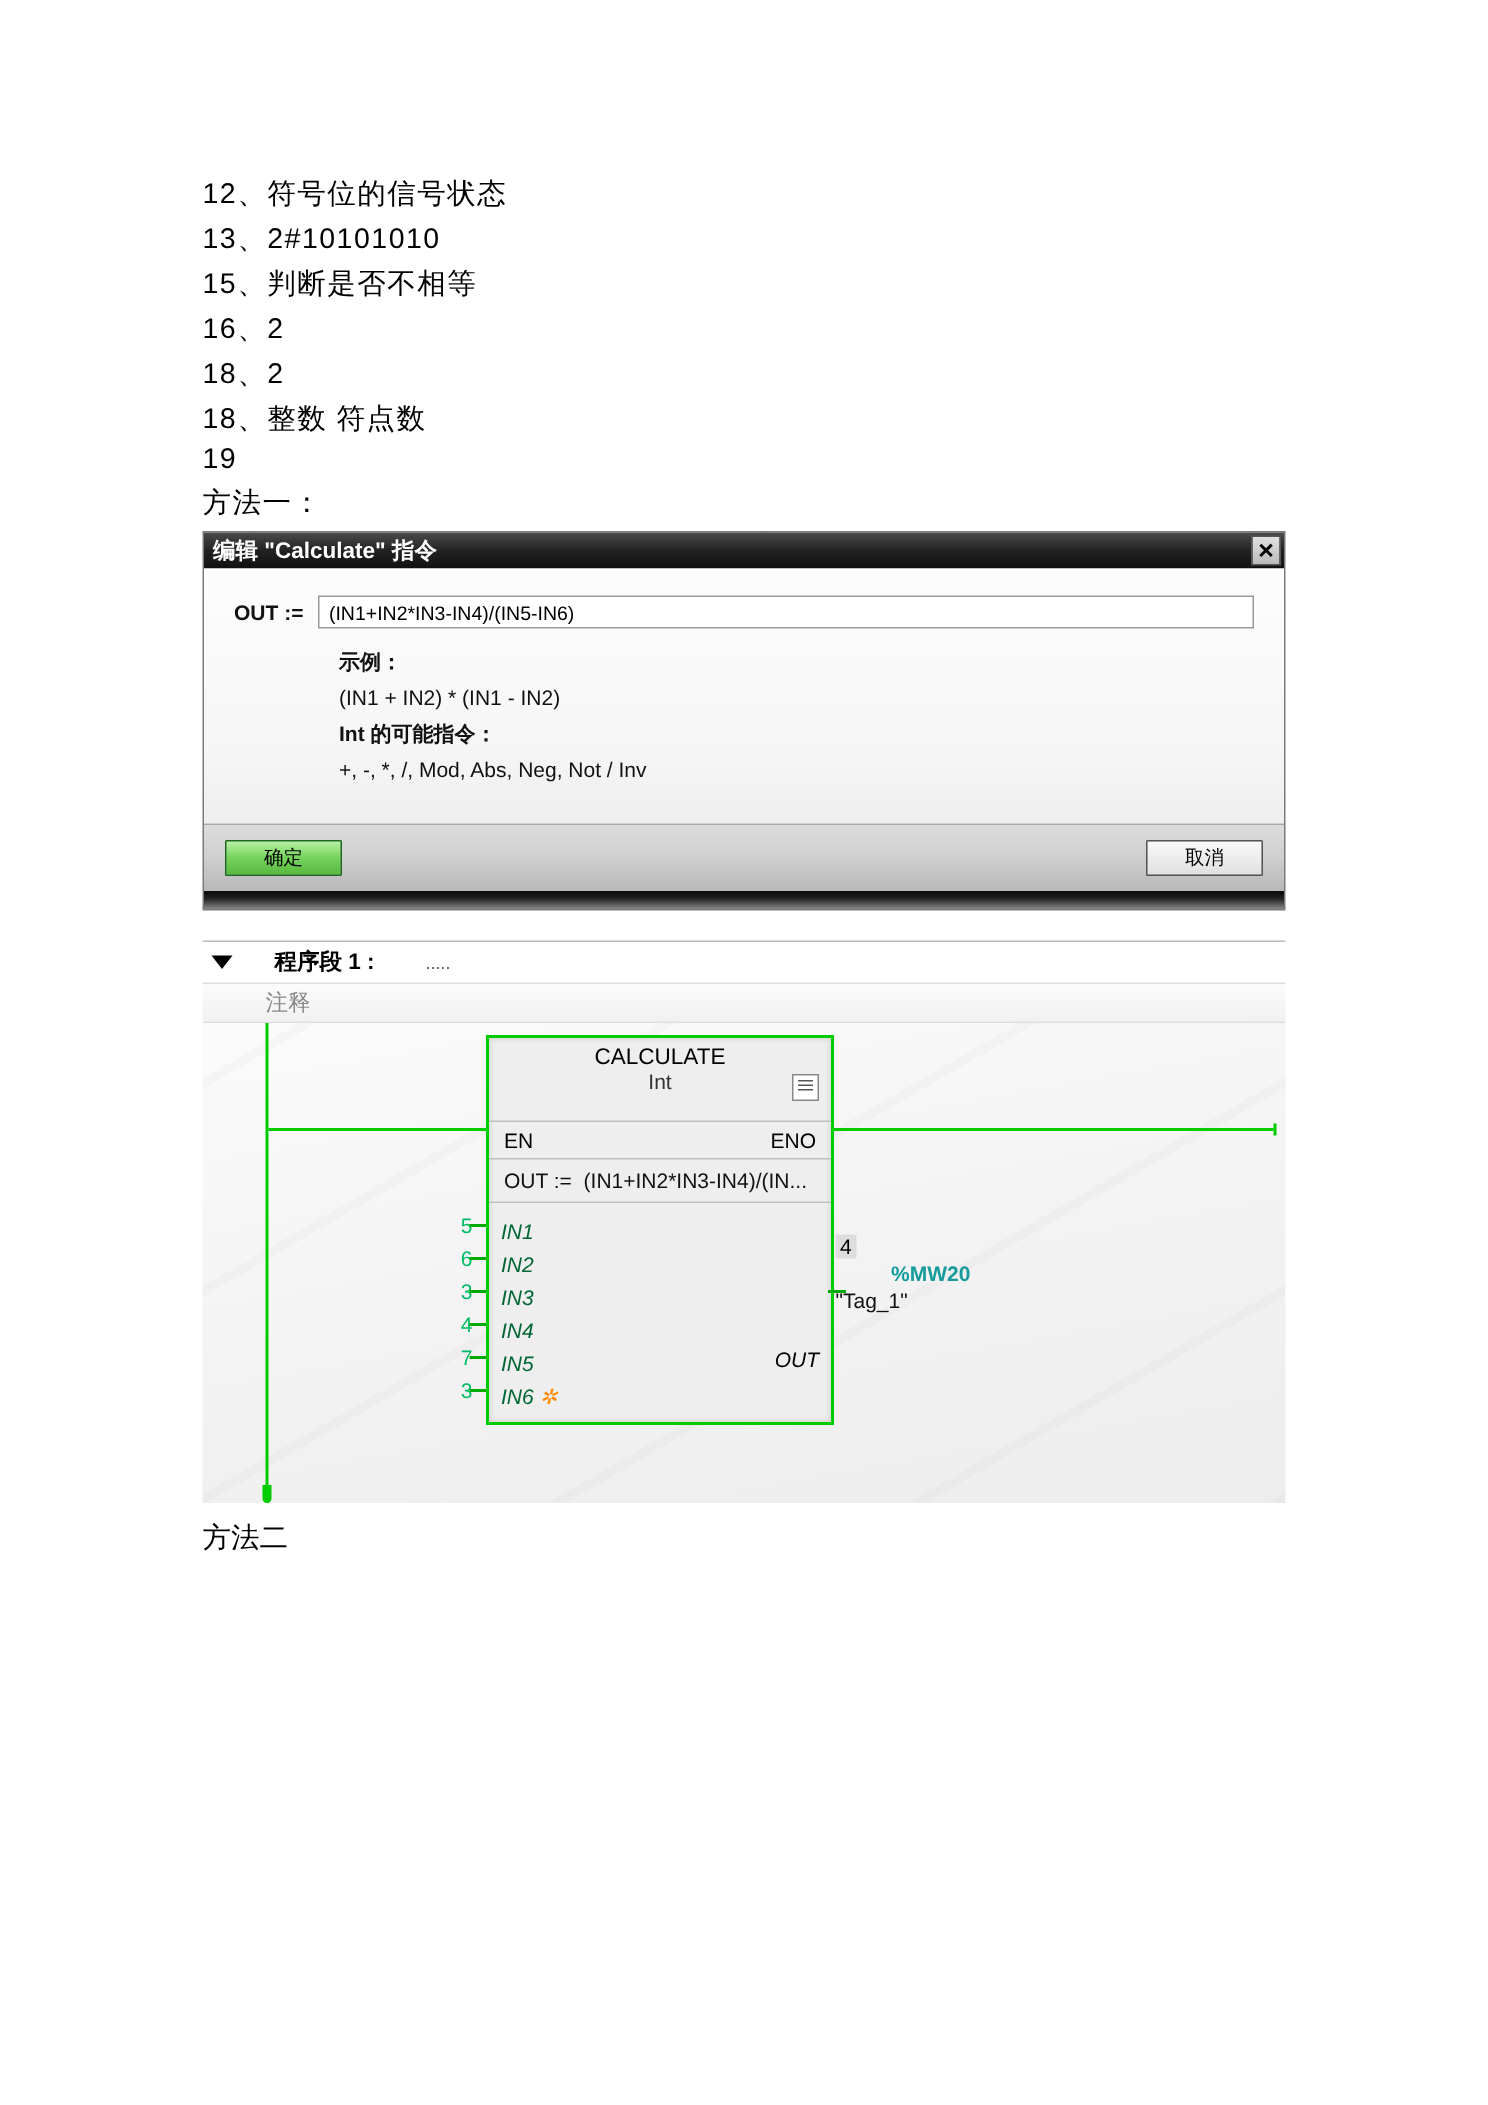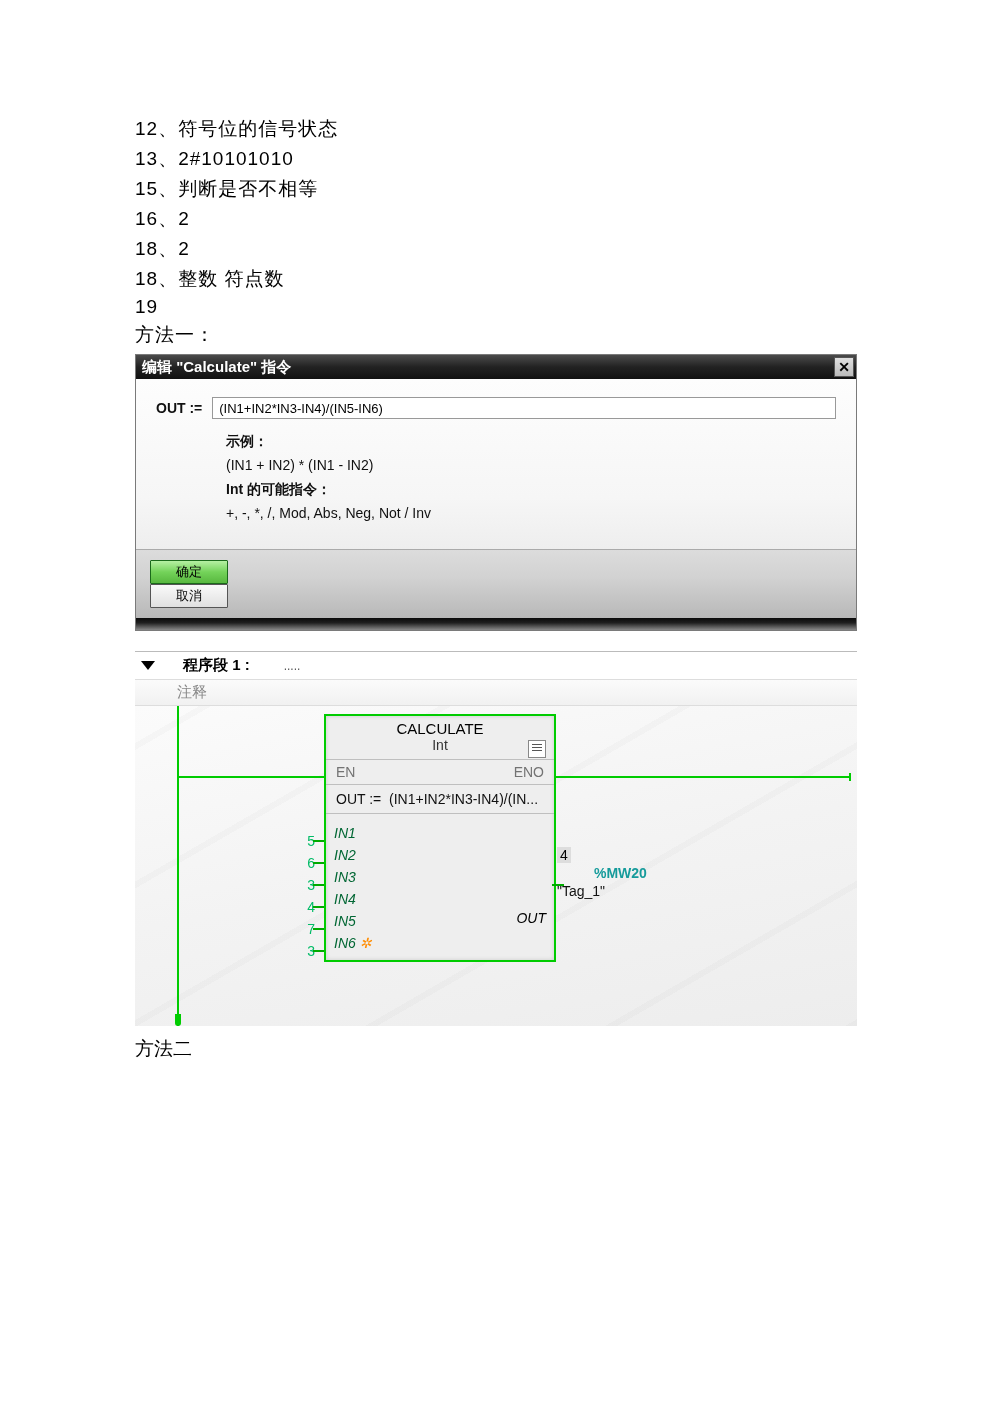--- a/index.html
+++ b/index.html
@@ -59,24 +59,24 @@
     background: #fff;
     padding: 0 6px;
     font-family: Arial, sans-serif;
     font-size: 13px;
   }
   .dialog-hints { padding-left: 70px; line-height: 24px; }
   .dialog-hints .bold { font-weight: bold; }
   .dialog-footer {
     display: flex;
     justify-content: space-between;
+    gap: 12px;
     background: linear-gradient(#dcdcdc,#d2d2d2 40%, #b8b8b8);
     padding: 10px 14px;
     border-top: 1px solid #aaa;
-    flex-direction: column;
   }
   .btn {
     width: 78px;
     height: 24px;
     border: 1px solid #555;
     font-size: 13px;
     text-align: center;
     line-height: 22px;
     box-sizing: border-box;
     border-radius: 1px;
@@ -137,38 +137,38 @@
     left: 189px; top: 8px; width: 228px;
     border: 2px solid #0c0;
     background: #eee;
     box-shadow: 0 0 4px rgba(0,0,0,.15) inset;
     font-family: Arial, sans-serif;
   }
   .block-head {
     text-align: center;
     font-size: 15px;
     color: #000;
-    padding: 4px 6px 6px 6px;
+    padding: 4px 6px 18px 6px;
     position: relative;
     border-bottom: 1px solid #bfbfbf;
   }
   .block-head .b-name { font-weight: normal; }
   .block-head .b-type { font-size: 14px; color: #333; }
   .block-head .details-icon {
     position:absolute; right:8px; top:24px; width:16px; height:16px;
     border:1px solid #888; background:#fff;
   }
   .block-head .details-icon::before{
     content:""; position:absolute; left:3px; right:3px; top:3px; height:1px; background:#555;
     box-shadow: 0 3px 0 #555, 0 6px 0 #555;
   }
   .block-enrow {
     display:flex; justify-content:space-between;
     padding: 4px 10px;
-    font-size:14px; color:#737373;
+    font-size:14px; color:#000000;
     border-bottom: 1px solid #bfbfbf;
   }
   .block-expr {
     padding: 6px 10px;
     font-size: 14px;
     color: #111;
     border-bottom: 1px solid #bfbfbf;
   }
   .block-pins {
     position: relative;

